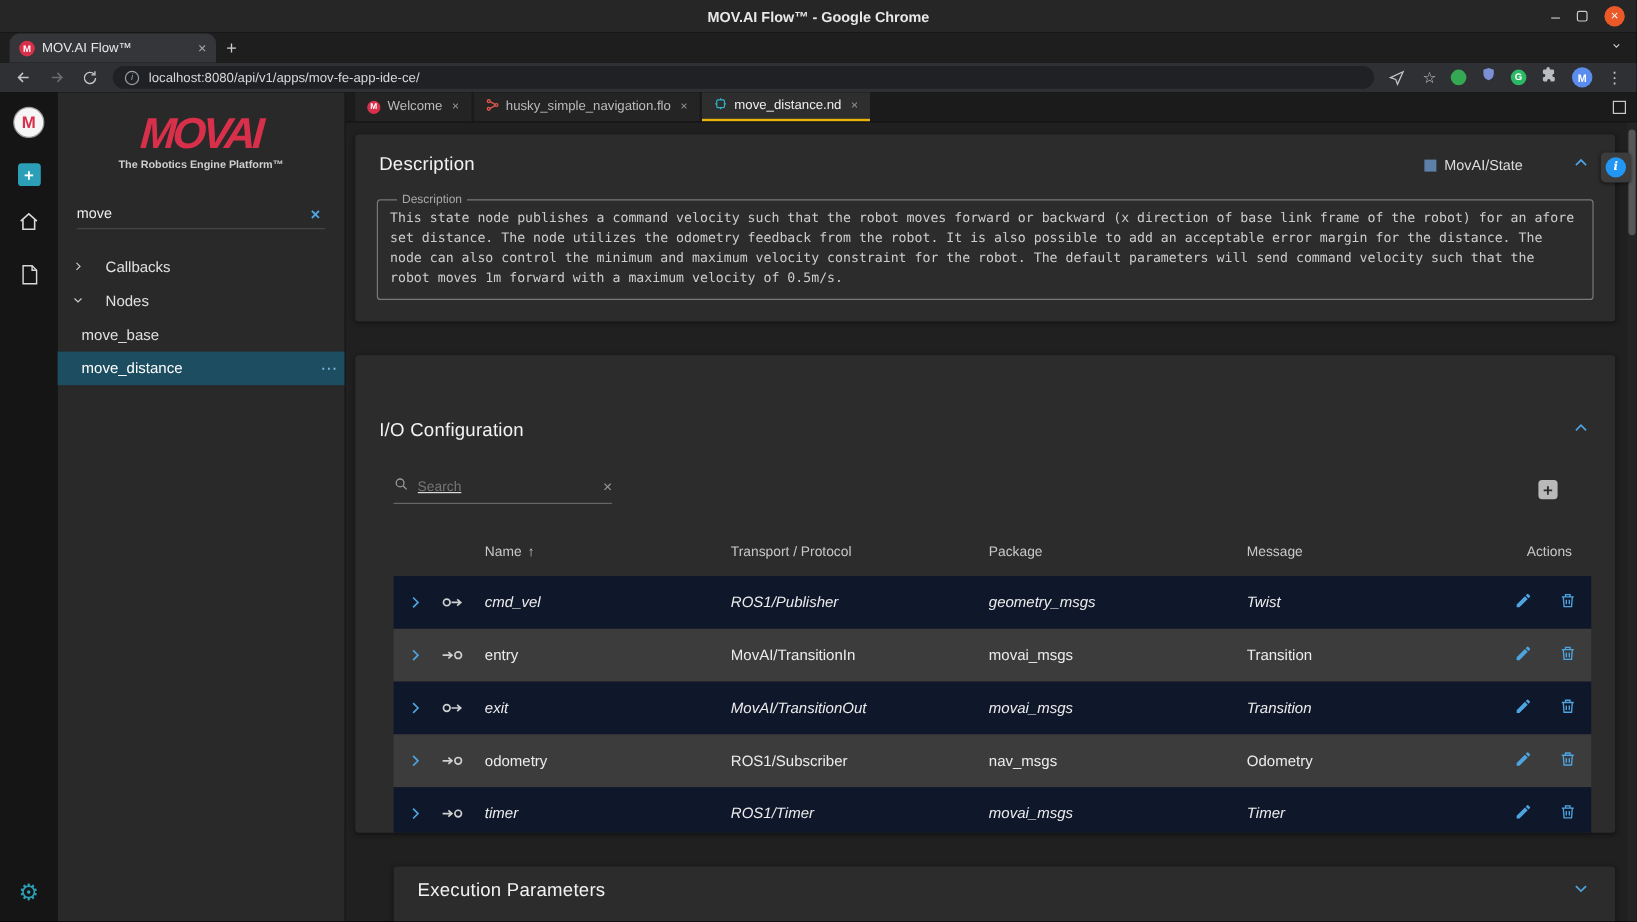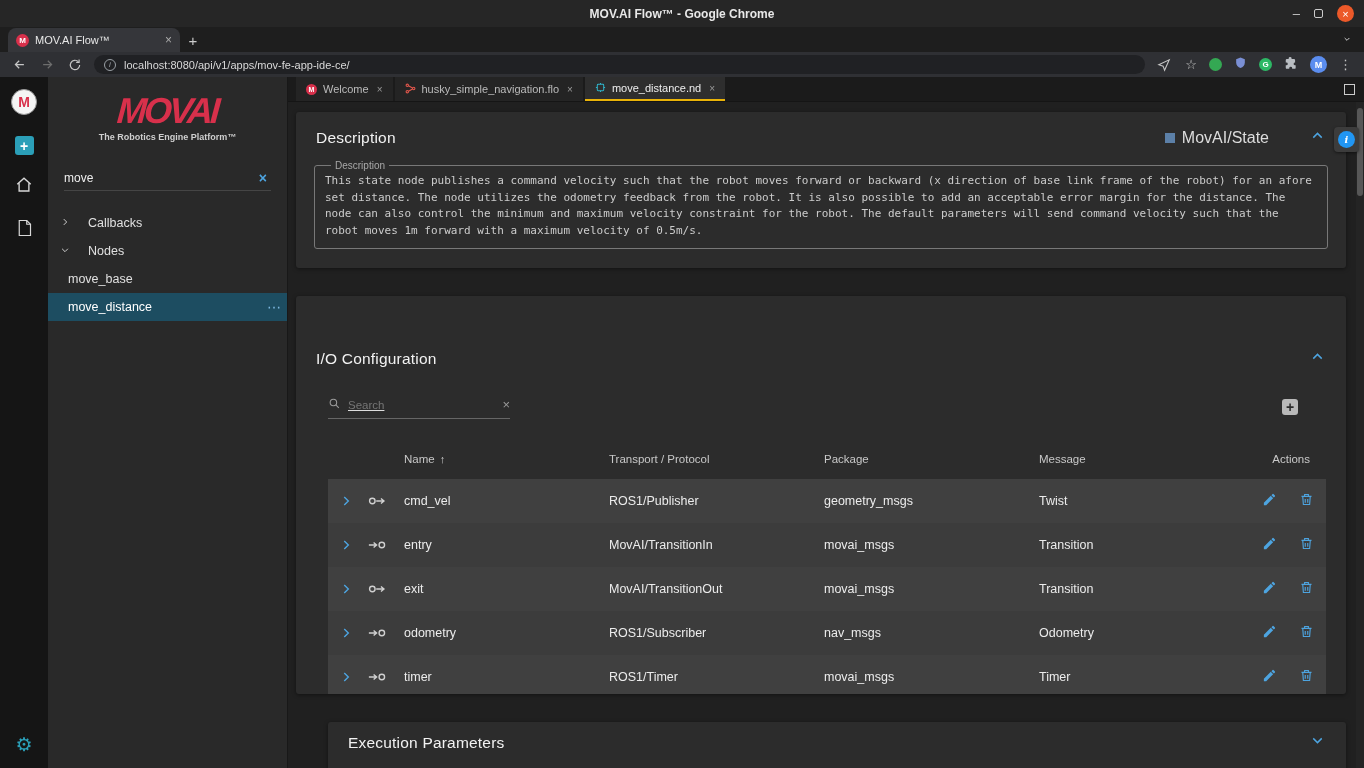--- a/index.html
+++ b/index.html
@@ -80,21 +80,21 @@
   .etab.active { background:#2e2e2e; color:#eee; border-bottom:2px solid #eab308; }
   .eclose { font-size:10px; color:#999; margin-left:2px; }
   .eicon-circle { width:11px; height:11px; border-radius:50%; background:#d8304b; color:#fff; font-size:7px; font-weight:bold;
     display:flex; align-items:center; justify-content:center; }
   .layout-sq { position:absolute; right:9px; top:7px; width:11px; height:11px; border:1.5px solid #ccc; }
 
   .content { flex:1; overflow:hidden; padding:10px 18px 0 8px; display:flex; flex-direction:column; gap:28px; }
   .card { background:#2c2c2c; border-radius:3px; box-shadow:0 1px 4px rgba(0,0,0,.45); flex:none; overflow:hidden; }
   .card-head { display:flex; align-items:center; padding:14px 20px; }
   .card-title { flex:1; font-size:15.5px; color:#f2f2f2; font-weight:400; letter-spacing:.2px; }
-  .badge { display:flex; align-items:center; gap:7px; font-size:16px; color:#ddd; margin-right:40px; }
+  .badge { display:flex; align-items:center; gap:7px; font-size:12px; color:#ddd; margin-right:40px; }
   .badge-sq { width:10px; height:10px; background:#5c80a8; }
 
   .card.desc { height:156px; }
   .card.desc .card-head { padding:15px 20px 12px; }
   .fieldset-wrap { margin:0 18px; }
   fieldset { border:1px solid #787878; border-radius:3px; padding:2px 10px 9px; }
   legend { font-size:10px; color:#a8a8a8; padding:0 4px; margin-left:6px; }
   .desc-text { font-family:"DejaVu Sans Mono", monospace; font-size:11px; color:#cccccc; line-height:1.5; }
 
   .card.io { height:398px; }
@@ -108,21 +108,21 @@
   .addbox { width:16px; height:16px; background:#b9b9b9; border-radius:3px; color:#2c2c2c; font-size:14px; font-weight:bold;
     display:flex; align-items:center; justify-content:center; line-height:1; }
 
   .iotable { margin:20px 20px 0 32px; }
   .thead, .trow { display:grid; grid-template-columns:36px 40px 205px 215px 215px 190px 1fr; align-items:center; }
   .thead { height:40px; font-size:11.5px; color:#c8c8c8; }
   .th-name { display:flex; align-items:center; gap:5px; }
   .sort-arrow { font-size:11px; color:#ccc; }
   .th-actions { text-align:right; padding-right:16px; }
   .trow { height:44px; font-size:12.5px; color:#ececec; }
-  .trow.rowA { background:#404040; }
+  .trow.rowA { background:#0f172a;font-style:italic; }
   .trow.rowB { background:#3c3c3c; }
   .cell-chev { display:flex; justify-content:center; }
   .cell-picon { display:flex; justify-content:flex-start; padding-left:4px; }
   .actions-cell { display:flex; justify-content:flex-end; align-items:center; gap:22px; padding-right:12px; }
 
   .card.exec .card-head, .card.params .card-head { padding:10px 20px; }
   .card.exec { height:52px;margin-left:32px; } .card.params { height:44px; }
 
   .vscroll { position:absolute; right:0; top:25px; bottom:0; width:8px; background:#242424; }
   .vthumb { position:absolute; top:6px; left:1px; width:6px; height:88px; background:#575757; border-radius:3px; }

